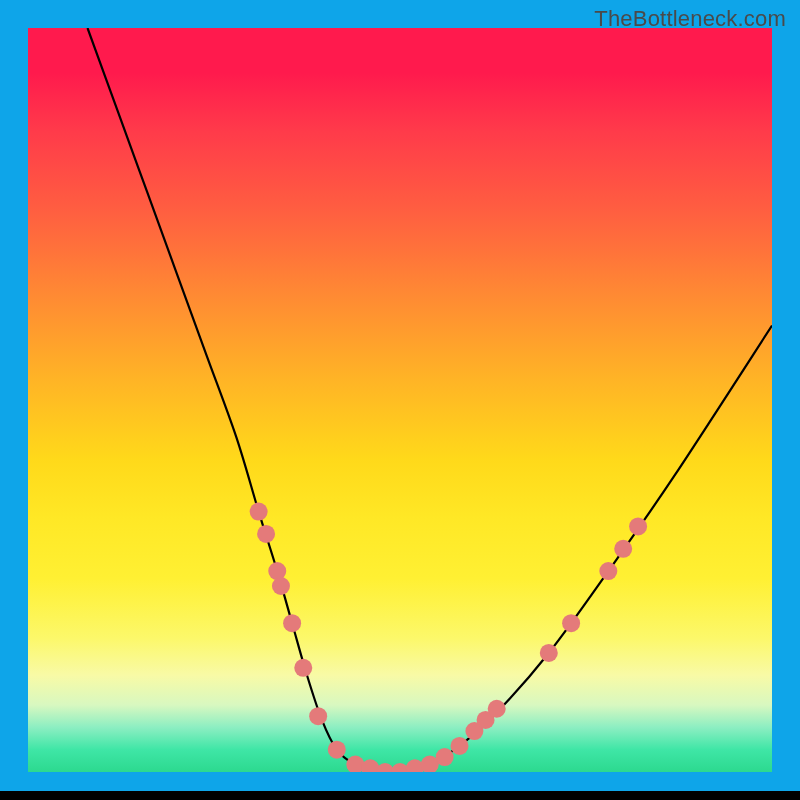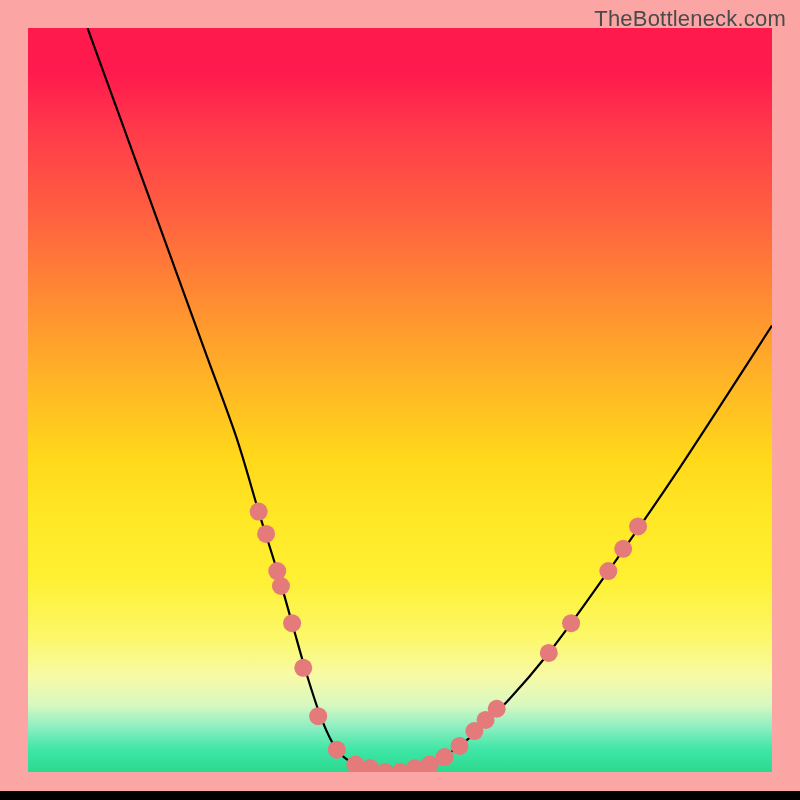--- a/index.html
+++ b/index.html
@@ -8,21 +8,21 @@
     width: 800px;
     height: 800px;
     overflow: hidden;
     background: #000;
     font-family: Arial, Helvetica, sans-serif;
   }
   .frame {
     position: relative;
     width: 800px;
     height: 791px;
-    background: #fca5a5;
+    background: #0ea5e9;
   }
   .plot-area {
     position: absolute;
     left: 28px;
     top: 28px;
     width: 744px;
     height: 744px;
     background: linear-gradient(to bottom,
       #ff1a4d 0%,
       #ff1a4d 6%,

